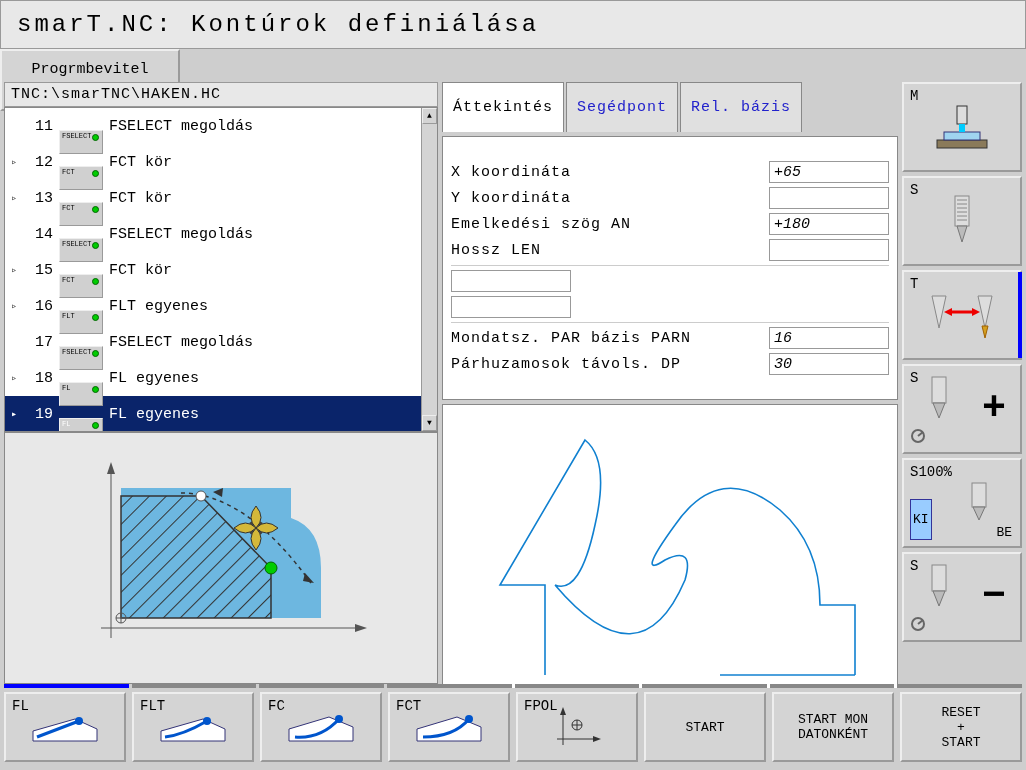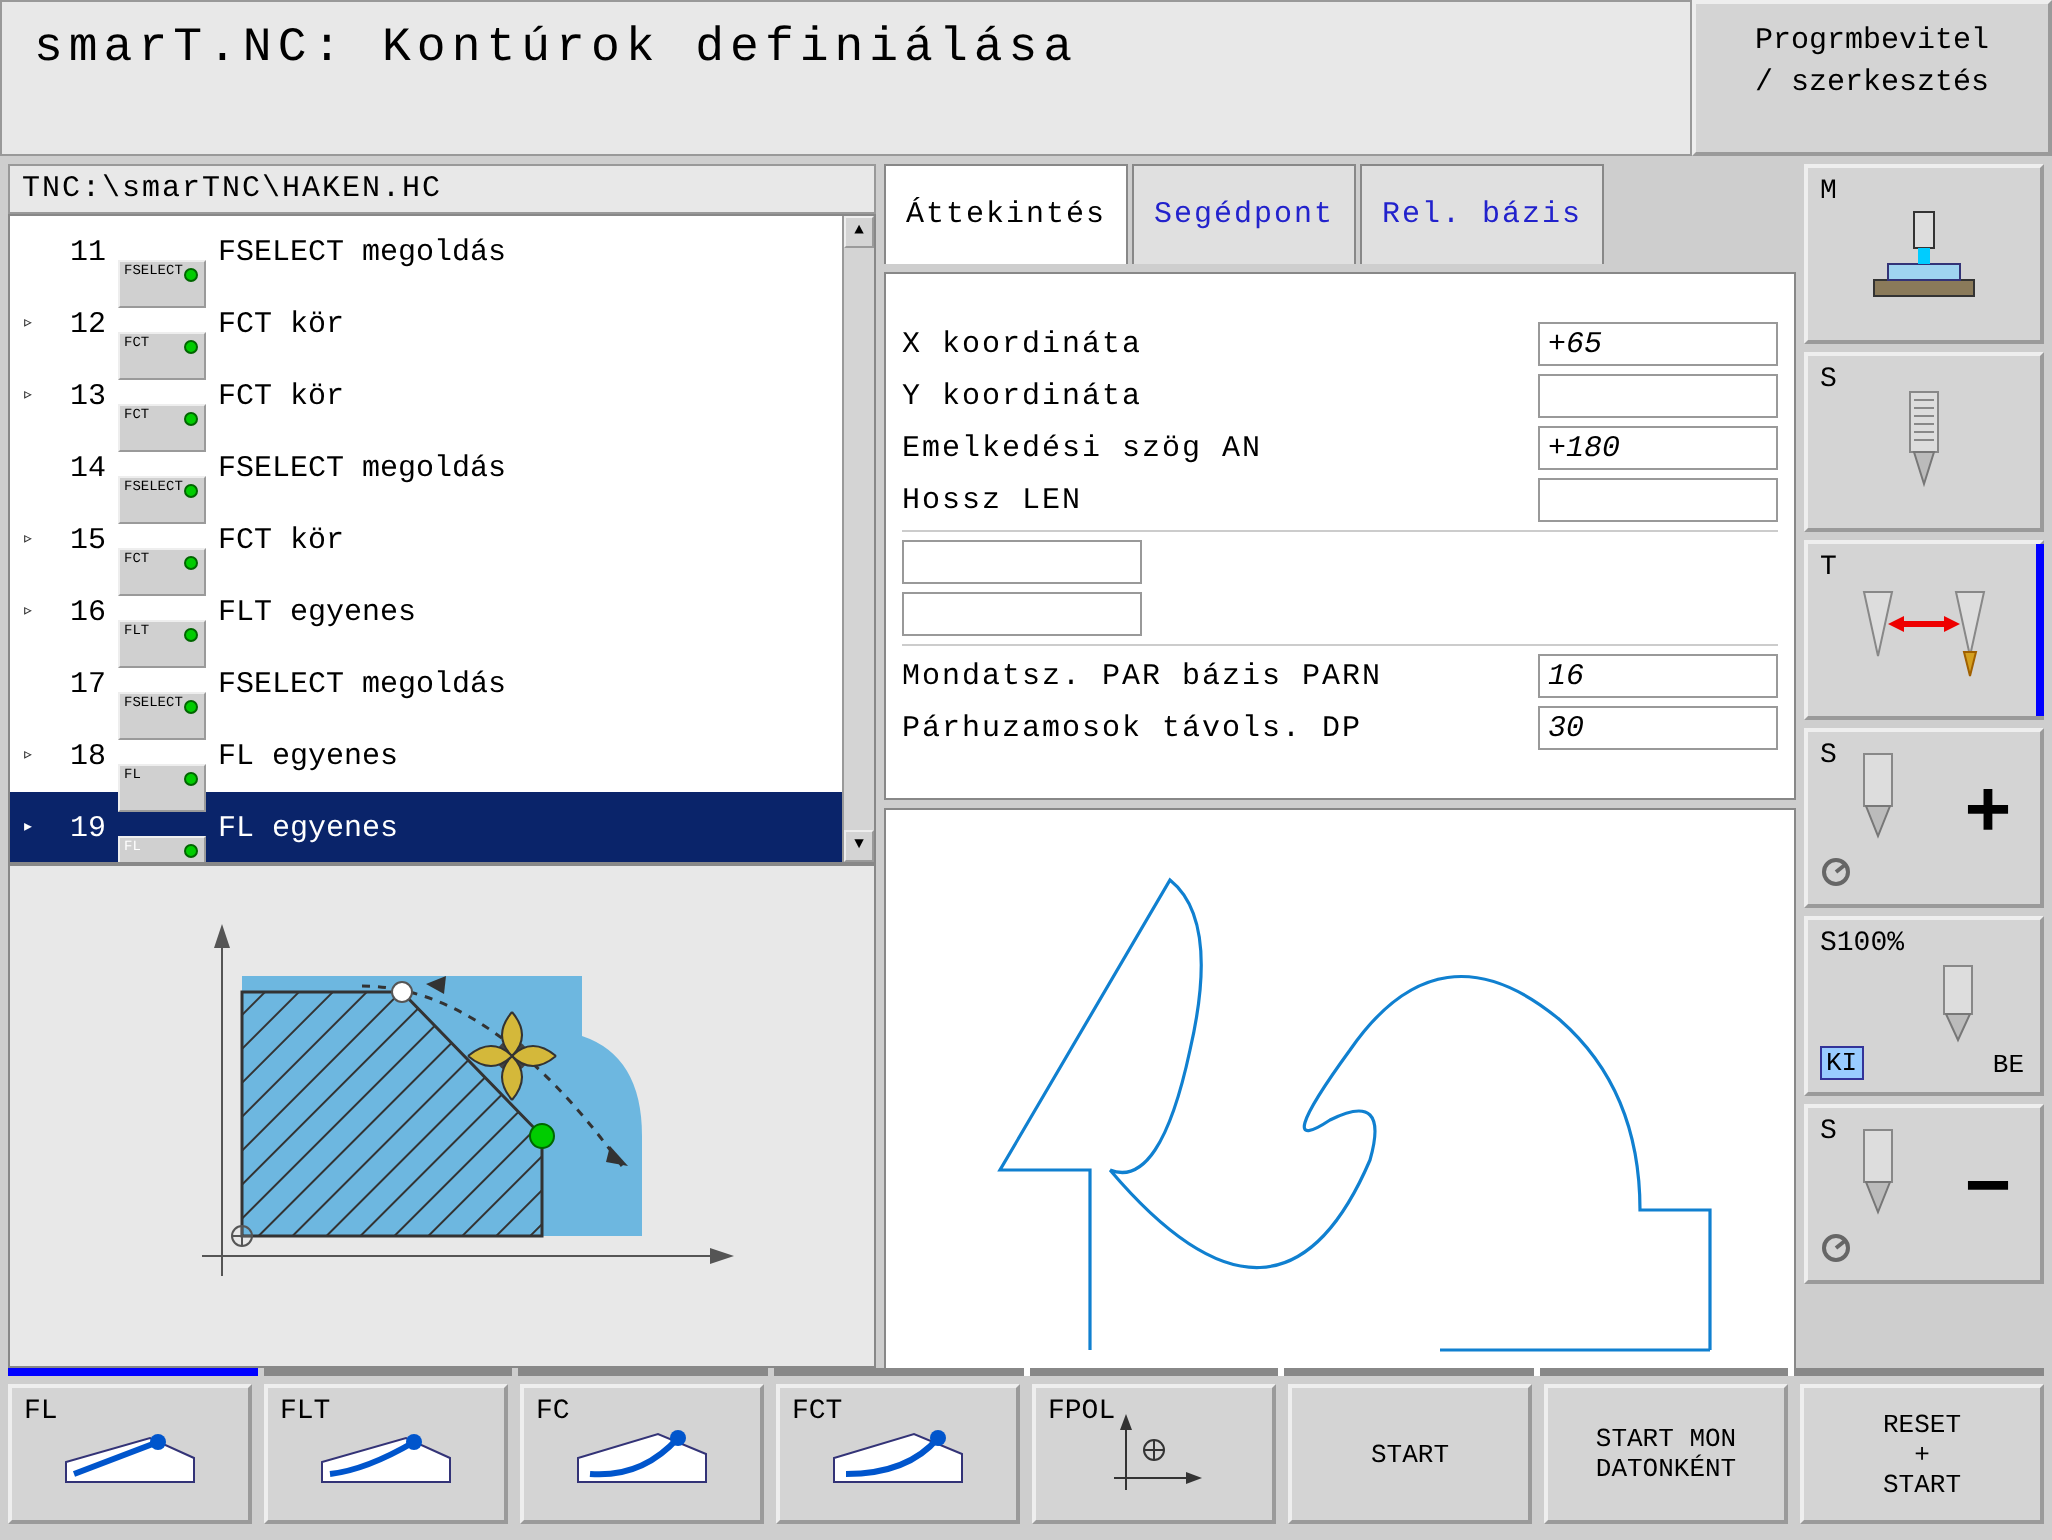--- a/index.html
+++ b/index.html
@@ -1,18 +1,18 @@
 <!DOCTYPE html>
 <html><head>
 <meta charset="utf-8">
 <style>
   * { box-sizing: border-box; margin: 0; padding: 0; }
   body { font-family: "Courier New", monospace; background: #cecece; width: 1026px; height: 770px; overflow: hidden; }
   
-  .header { display: flex; height: 78px; }
+  .header { display: flex; height: 78px; flex-direction: column; }
   .title-bar { flex: 1; background: #e8e8e8; border: 1px solid #999; padding: 10px 16px; font-size: 24px; letter-spacing: 3px; color: #000; display:flex; align-items:flex-start; }
   .mode-button { width: 180px; background: #d4d4d4; border: 2px outset #eee; font-size: 15px; text-align: center; padding: 8px 4px; line-height: 1.4; }
   
   .main-area { display: flex; height: 610px; background: #cecece; padding: 4px; gap: 4px; }
   .left-col { width: 434px; display: flex; flex-direction: column; }
   .mid-col { flex: 1; display: flex; flex-direction: column; gap: 4px; }
   .right-col { width: 120px; display: flex; flex-direction: column; gap: 4px; }
   
   .path-bar { background: #e8e8e8; border: 1px solid #999; padding: 3px 6px; font-size: 15px; letter-spacing: 1px; }
   
@@ -40,21 +40,21 @@
   .form-group { border-bottom: 1px solid #ccc; padding: 2px 0; }
   .form-row { display: flex; align-items: center; height: 26px; font-size: 15px; letter-spacing:1px; }
   .form-label { flex: 1; }
   .form-input { width: 120px; background: #fff; border: 1px solid #999; padding: 2px 4px; font-family: inherit; font-size: 15px; height:22px;font-style:italic; }
   
   .preview-panel { flex: 1; background: #fff; border: 1px solid #888; display:flex; align-items:center; justify-content:center; position:relative; }
   
   .side-btn { height: 90px; background: #d4d4d4; border: 2px outset #eee; padding: 4px; font-size: 13px; display:flex; position:relative; }
   .side-btn .lab { position:absolute; top:4px; left:6px; font-size:14px; }
   .side-btn .lab2 { position:absolute; bottom:6px; right:8px; font-size:13px; }
-  .side-btn .lab3 { position:absolute; bottom:6px; left:6px; font-size:13px; background:#9cf; padding:0 2px; border:1px solid #339; }
+  .side-btn .lab3 { position:absolute; bottom:6px; left:6px; font-size:13px; background:#9cf; padding:12px 2px; border:1px solid #339; }
   .side-btn svg { margin:auto; }
   .blue-bar { position:absolute; right:-2px; top:0; bottom:0; width:4px; background:#00f; }
   
   .softkey-row { display: flex; height: 78px; gap: 6px; padding: 4px; background:#cecece; position:relative; }
   .softkey { flex: 1; background: #d4d4d4; border: 2px outset #eee; display:flex; flex-direction:column; align-items:center; justify-content:center; font-size:13px; text-align:center; position:relative; }
   .softkey .sk-label { position:absolute; top:4px; left:6px; font-size:14px; text-align:left;}
   .sk-bar-strip { position:absolute; top:-4px; left:4px; right:4px; height:4px; display:flex; gap:3px; }
   .sk-bar-seg { flex:1; height:4px; background:#888; }
   .sk-bar-seg.active { background:#00f; }
   

